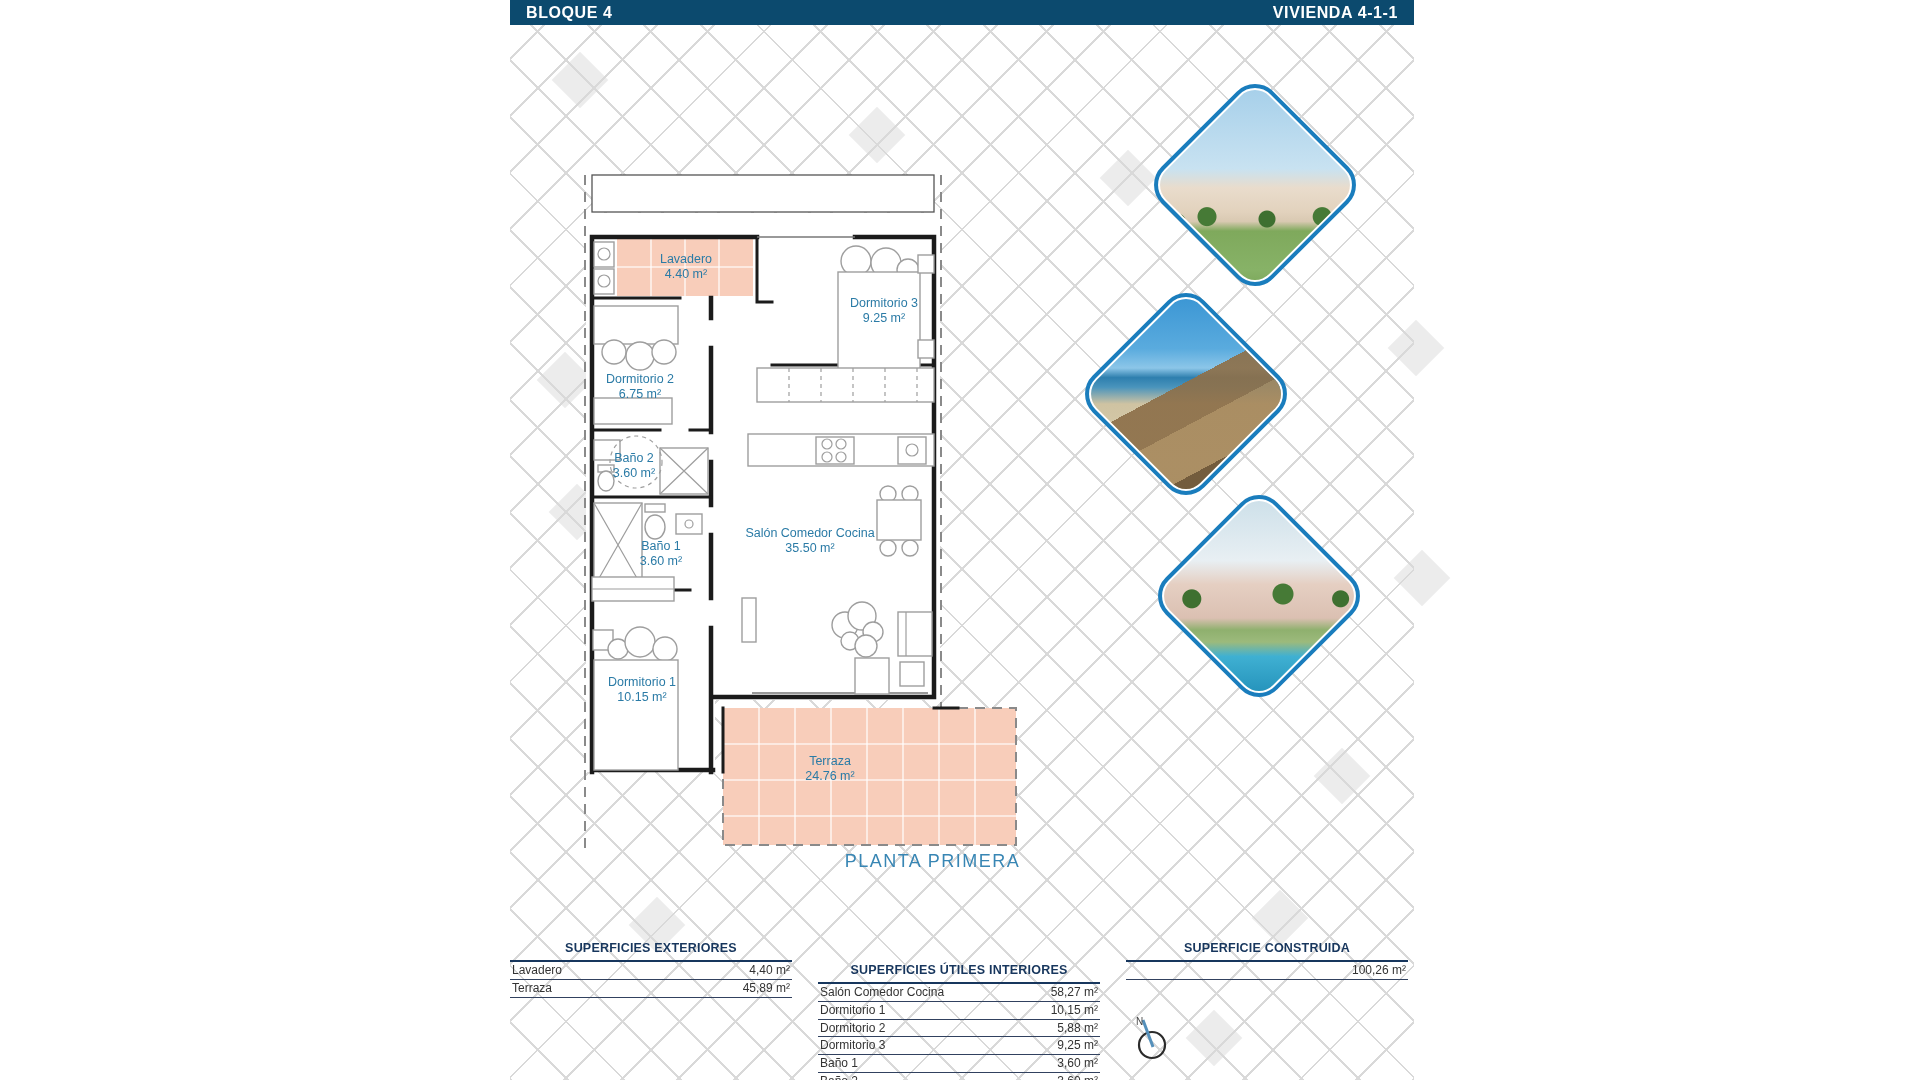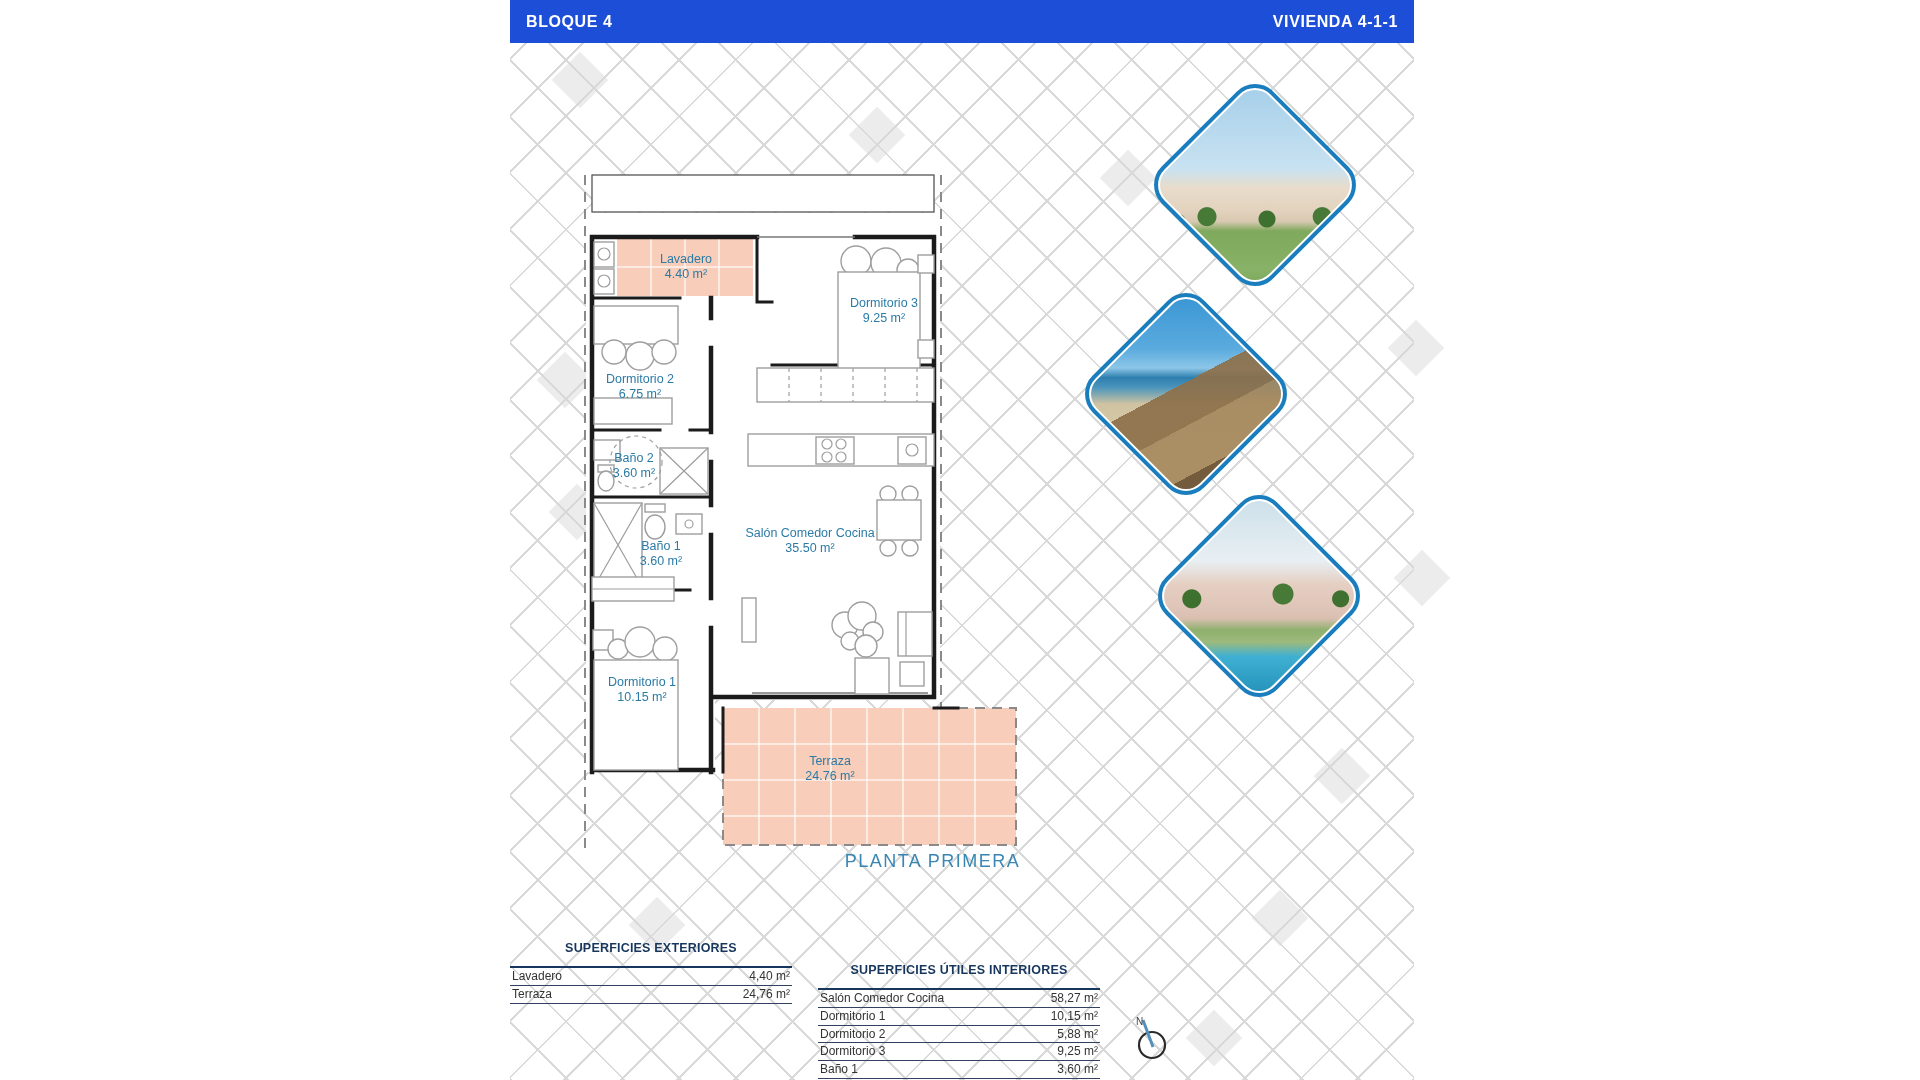--- a/index.html
+++ b/index.html
@@ -7,21 +7,21 @@
           font-family:"Liberation Sans",sans-serif;}
   
   #bg-column{position:absolute;left:510px;top:0;width:904px;height:1080px;background:#fff;}
   #bg-cells{position:absolute;inset:0;}
   .cell{position:absolute;width:40px;height:40px;background:#ececec;transform:rotate(45deg);}
   #bg-lines{position:absolute;inset:0;
     background:
       repeating-linear-gradient(45deg,#d9d9d9 0 2px,transparent 2px 40px),
       repeating-linear-gradient(-45deg,#d9d9d9 0 2px,transparent 2px 40px);}
   
-  #header-bar{position:absolute;left:510px;top:0;width:904px;height:43px;background:#1d4ed8;
+  #header-bar{position:absolute;left:510px;top:0;width:904px;height:25px;background:#0c4a6e;
     display:flex;justify-content:space-between;align-items:center;padding:0 16px;box-sizing:border-box;}
   #header-bar span{color:#fff;font-weight:bold;font-size:16px;letter-spacing:.6px;}
   
   svg.plan{position:absolute;left:0;top:0;width:1920px;height:1080px;}
   .dash{stroke:#8a8a8a;stroke-width:2;stroke-dasharray:10 7;fill:none;}
   .wall4{stroke:#1b1b1b;stroke-width:4.5;fill:none;stroke-linecap:square;}
   .wall3{stroke:#1b1b1b;stroke-width:3;fill:none;stroke-linecap:square;}
   .thinl{stroke:#777;stroke-width:1.5;fill:none;}
   .furn{stroke:#9e9e9e;stroke-width:1.4;fill:#fff;}
   .furnx{stroke:#9e9e9e;stroke-width:1.2;fill:none;}
@@ -47,21 +47,21 @@
     linear-gradient(152deg,transparent 0 46%,rgba(141,112,74,.92) 46% 58%,rgba(166,136,92,.9) 58% 72%,rgba(110,86,55,.95) 72% 100%),
     linear-gradient(180deg,#2f8ed0 0%,#5aabde 30%,#8cc6e8 38%,#2e7fae 42%,#4a94bc 46%,#cfc3a2 53%,#dbcfae 78%,#cfc2a0 100%);}
   .img3{background:
     radial-gradient(circle at 22% 50%,#3e7030 0 9px,transparent 10px),
     radial-gradient(circle at 60% 48%,#467a36 0 10px,transparent 11px),
     radial-gradient(circle at 84% 50%,#3e7030 0 8px,transparent 9px),
     linear-gradient(180deg,#c4dbe6 0%,#e8eff3 34%,#e5cfc2 44%,#dbc0b2 58%,#8fb06e 63%,#9cba7c 68%,#3fb0d2 74%,#2795bd 88%,#33a3c8 100%);}
   
   .stable{position:absolute;top:941px;width:282px;}
   .stable .ttl{text-align:center;font-weight:bold;font-size:12.5px;color:#17365d;
-    padding-bottom:11px;letter-spacing:.2px;}
+    padding-bottom:5px;letter-spacing:.2px;}
   .stable .rows{border-top:2.5px solid #17365d;}
   .trow{display:flex;justify-content:space-between;border-bottom:1.6px solid #31415f;
     padding:2px 2px 1px 2px;font-size:12px;color:#333;line-height:1.15;}
   .trow.single{justify-content:flex-end;}
   #table-ext{left:510px;} #table-int{left:818px;margin-top:22px;} #table-con{left:1126px;}
 </style>
 </head>
 <body>
 
 <div id="canvas">
@@ -251,21 +251,21 @@
 
   <div class="stable" id="table-ext">
     <div class="ttl">SUPERFICIES EXTERIORES</div>
     <div class="rows">
       <div class="trow">
         <span>Lavadero</span>
         <span>4,40 m²</span>
       </div>
       <div class="trow">
         <span>Terraza</span>
-        <span>24,76 m²</span>
+        <span>45,89 m²</span>
       </div>
     </div>
   </div>
 
   <div class="stable" id="table-int">
     <div class="ttl">SUPERFICIES ÚTILES INTERIORES</div>
     <div class="rows">
       <div class="trow">
         <span>Salón Comedor Cocina</span>
         <span>58,27 m²</span>
@@ -286,14 +286,22 @@
         <span>Baño 1</span>
         <span>3,60 m²</span>
       </div>
       <div class="trow">
         <span>Baño 2</span>
         <span>3,60 m²</span>
       </div>
     </div>
   </div>
 
+  <div class="stable" id="table-con">
+    <div class="ttl">SUPERFICIE CONSTRUIDA</div>
+    <div class="rows">
+      <div class="trow single">
+        <span>100,26 m²</span>
+      </div>
+    </div>
+  </div>
 
 </div>
 
 </body></html>

